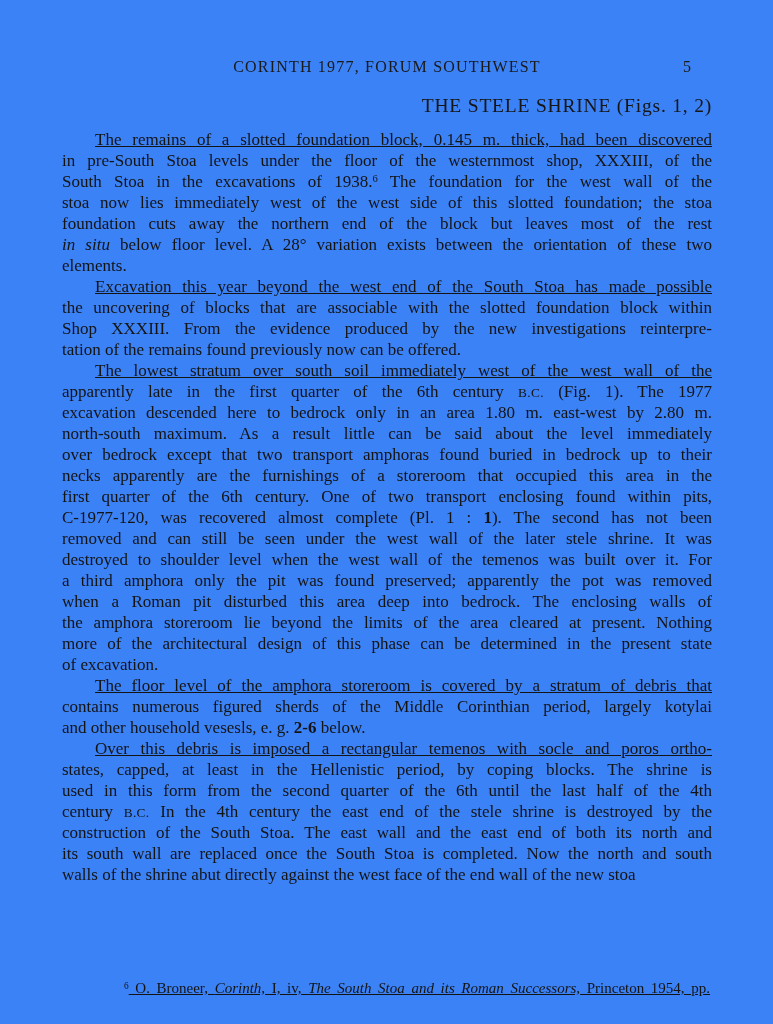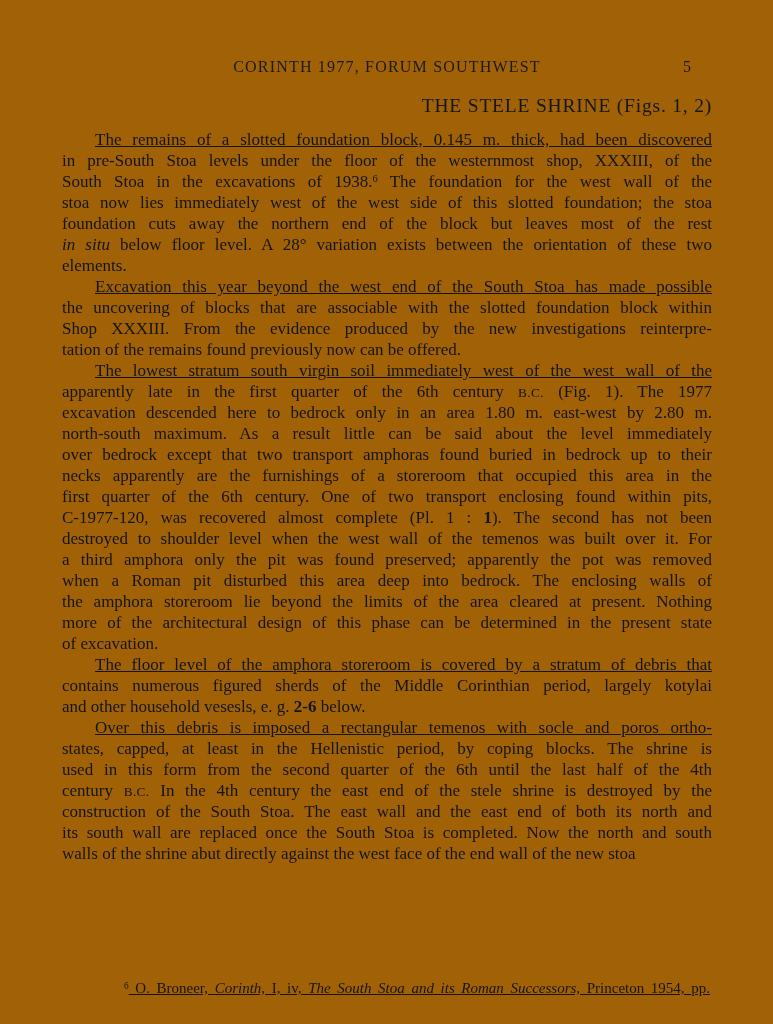--- a/index.html
+++ b/index.html
@@ -5,21 +5,21 @@
   html,body{margin:0;padding:0;}
   body{
     background:#e9e9e7;
     font-family:"Liberation Serif", serif;
   }
   .page{
     position:relative;
     width:773px;
     height:1024px;
     margin:0 auto;
-    background:#a16207;
+    background:#3b82f6;
     color:#151515;
     overflow:hidden;
   }
   
   .running-head{
     position:absolute;
     top:58px;
     left:62px;
     width:650px;
     text-align:center;
@@ -107,28 +107,29 @@
       <div class="line">in pre-South Stoa levels under the floor of the westernmost shop, XXXIII, of the</div>
       <div class="line">South Stoa in the excavations of 1938.<span class="seg-sup">6</span>  The foundation for the west wall of the</div>
       <div class="line">stoa now lies immediately west of the west side of this slotted foundation; the stoa</div>
       <div class="line">foundation cuts away the northern end of the block but leaves most of the rest</div>
       <div class="line"><span class="seg-i">in situ</span> below floor level.  A 28° variation exists between the orientation of these two</div>
       <div class="line para-end">elements.</div>
       <div class="line indent">Excavation this year beyond the west end of the South Stoa has made possible</div>
       <div class="line">the uncovering of blocks that are associable with the slotted foundation block within</div>
       <div class="line">Shop XXXIII.  From the evidence produced by the new investigations reinterpre-</div>
       <div class="line para-end">tation of the remains found previously now can be offered.</div>
-      <div class="line indent">The lowest stratum south virgin soil immediately west of the west wall of the</div>
+      <div class="line indent">The lowest stratum over south soil immediately west of the west wall of the</div>
       <div class="line">apparently late in the first quarter of the 6th century <span class="seg-sc">B.C.</span> (Fig. 1).  The 1977</div>
       <div class="line">excavation descended here to bedrock only in an area 1.80 m. east-west by 2.80 m.</div>
       <div class="line">north-south maximum.  As a result little can be said about the level immediately</div>
       <div class="line">over bedrock except that two transport amphoras found buried in bedrock up to their</div>
       <div class="line">necks apparently are the furnishings of a storeroom that occupied this area in the</div>
       <div class="line">first quarter of the 6th century.  One of two transport enclosing found within pits,</div>
       <div class="line">C-1977-120, was recovered almost complete (Pl. 1 : <span class="seg-b">1</span>).  The second has not been</div>
+      <div class="line">removed and can still be seen under the west wall of the later stele shrine.  It was</div>
       <div class="line">destroyed to shoulder level when the west wall of the temenos was built over it.  For</div>
       <div class="line">a third amphora only the pit was found preserved; apparently the pot was removed</div>
       <div class="line">when a Roman pit disturbed this area deep into bedrock.  The enclosing walls of</div>
       <div class="line">the amphora storeroom lie beyond the limits of the area cleared at present.  Nothing</div>
       <div class="line">more of the architectural design of this phase can be determined in the present state</div>
       <div class="line para-end">of excavation.</div>
       <div class="line indent">The floor level of the amphora storeroom is covered by a stratum of debris that</div>
       <div class="line">contains numerous figured sherds of the Middle Corinthian period, largely kotylai</div>
       <div class="line para-end">and other household vesesls, e. g. <span class="seg-b">2-6</span> below.</div>
       <div class="line indent">Over this debris is imposed a rectangular temenos with socle and poros ortho-</div>

